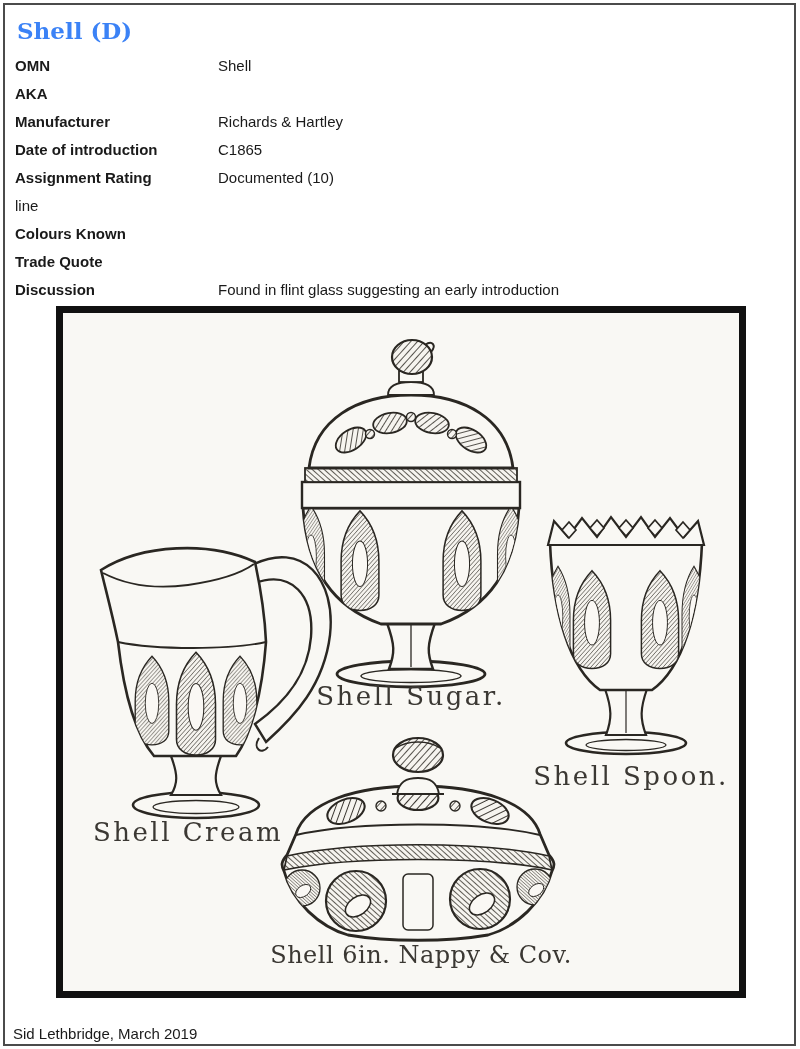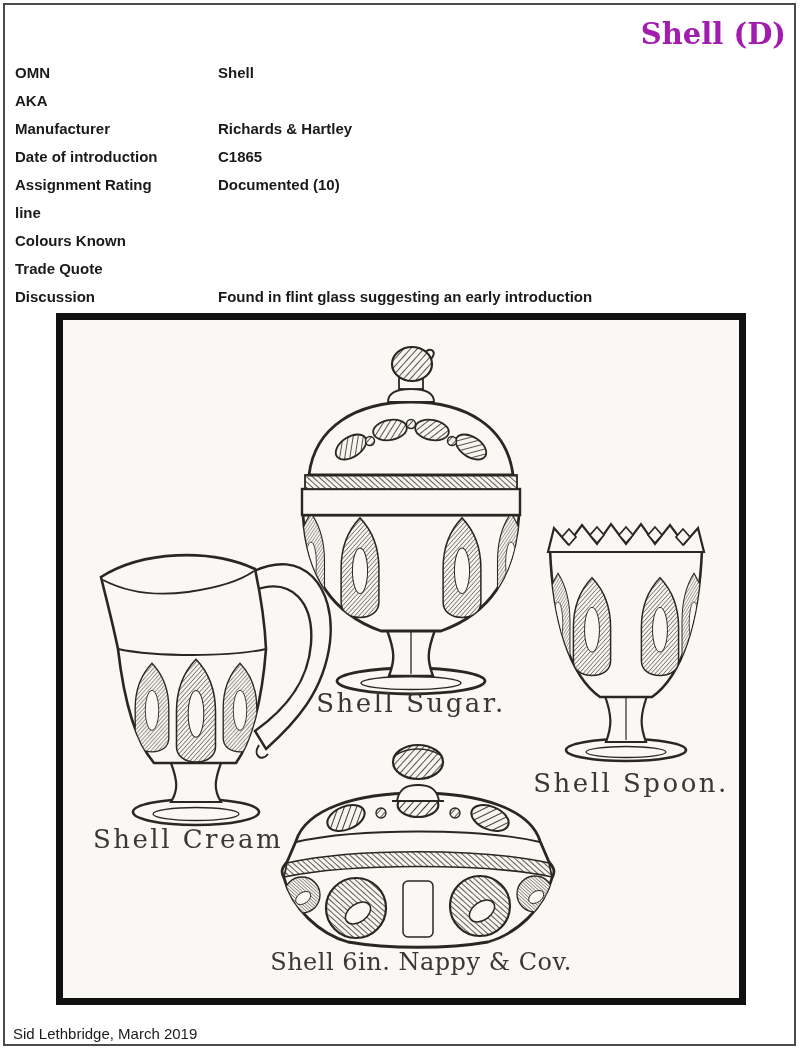--- a/index.html
+++ b/index.html
@@ -1,26 +1,26 @@
 <!DOCTYPE html>
 <html><head>
 <meta charset="utf-8">
 <style>
   html,body{margin:0;padding:0;background:#ffffff;}
   body{width:800px;height:1049px;position:relative;overflow:hidden;
        font-family:"Liberation Sans",sans-serif;color:#1a1a1a;}
   .page{position:absolute;left:3px;top:3px;right:4px;bottom:3px;
         border:2px solid #4b4b4b;background:#ffffff;}
   .content{padding:10px 8px 0 10px;}
-  .title{font-family:"DejaVu Serif",serif;font-weight:bold;font-size:29px;
-         color:#a21caf;margin:2px 0 7px 2px;line-height:1.2;text-align:right;}
+  .title{font-family:"DejaVu Serif",serif;font-weight:bold;font-size:23px;
+         color:#3b82f6;margin:2px 0 7px 2px;line-height:1.2;}
   .fields{font-size:15px;}
   .row{display:flex;line-height:28px;height:28px;}
   .row .label{width:203px;font-weight:bold;flex:none;}
-  .row .value{flex:1;font-weight:bold;}
+  .row .value{flex:1;}
   .figure{margin:2px 16px 0 41px;width:690px;height:692px;border:7px solid #111111;
           background:#f9f8f4;box-sizing:border-box;}
   .figure svg{display:block;width:676px;height:678px;}
   .footer{position:absolute;left:8px;bottom:2px;font-size:15px;color:#1a1a1a;}
   .cap{font-family:"DejaVu Serif",serif;font-size:26px;fill:#3b3833;
        letter-spacing:2.5px;text-anchor:middle;}
   .cap-small{font-family:"DejaVu Serif",serif;font-size:24px;fill:#3b3833;
        letter-spacing:0.5px;text-anchor:middle;}
 </style>
 </head>

